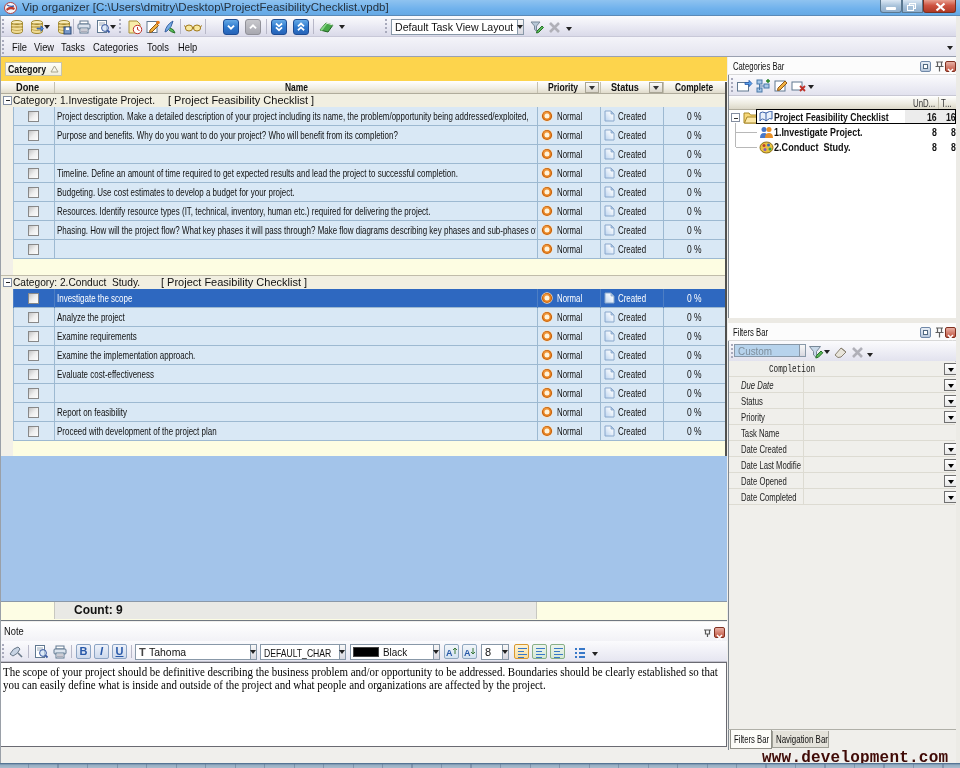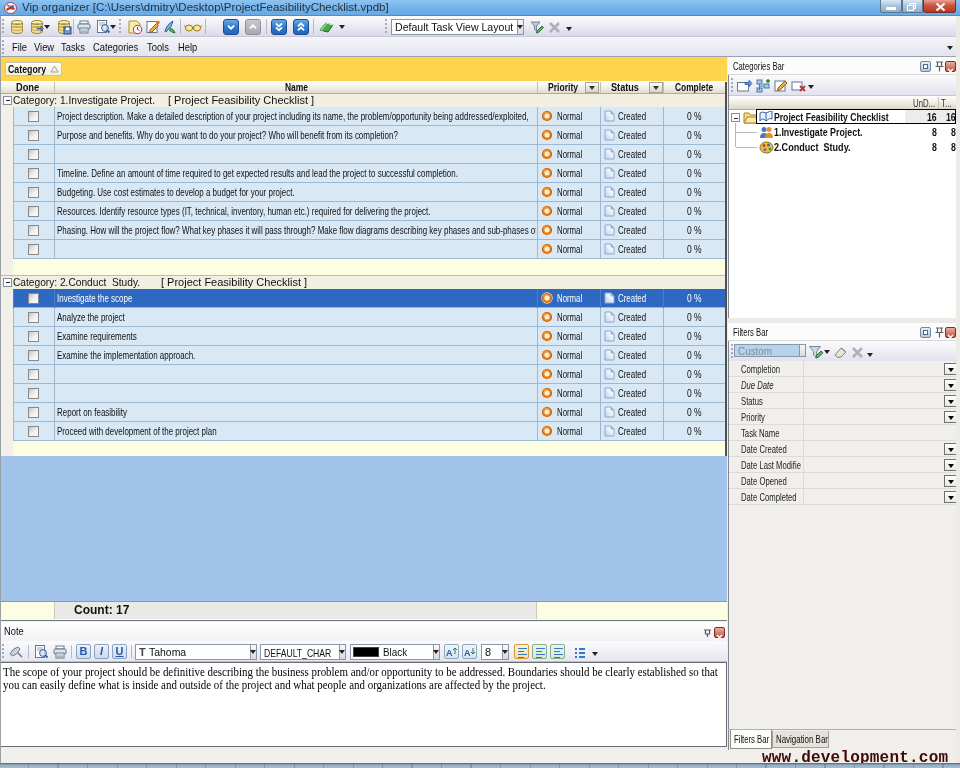--- a/index.html
+++ b/index.html
@@ -561,20 +561,23 @@
 <div class="abs tx" style="left:687px;top:349px;font-size:11px;color:#111;transform:scaleX(0.77);transform-origin:0 0;">0 %</div>
 <div class="abs" style="left:1px;top:365px;width:12px;height:19px;background:#f2f0e8;"></div>
 <div class="abs" style="left:13px;top:365px;width:714px;height:19px;background:#d9e8f5;border-bottom:1px solid #9db9d1;"></div>
 <div class="abs" style="left:13px;top:365px;width:1px;height:19px;background:#9db9d1;"></div>
 <div class="abs" style="left:54px;top:365px;width:1px;height:19px;background:#9db9d1;"></div>
 <div class="abs" style="left:537px;top:365px;width:1px;height:19px;background:#9db9d1;"></div>
 <div class="abs" style="left:600px;top:365px;width:1px;height:19px;background:#9db9d1;"></div>
 <div class="abs" style="left:663px;top:365px;width:1px;height:19px;background:#9db9d1;"></div>
 <div class="abs" style="left:726px;top:365px;width:1px;height:19px;background:#555;"></div>
 <div class="abs" style="left:28px;top:369px;width:11px;height:11px;background:linear-gradient(135deg,#c4c4c4,#eeeeee 50%,#fdfdfd);border:1px solid #888;"></div>
+<div class="abs" style="left:56px;top:365px;width:480px;height:19px;overflow:hidden;">
+      <div class="abs tx" style="left:1px;top:3px;font-size:11px;color:#111;transform:scaleX(0.725);transform-origin:0 0;">Evaluate cost-effectiveness</div>
+    </div>
 <svg class="abs" style="left:541px;top:368px;" width="12" height="12" viewBox="0 0 12 12">
       <circle cx="6" cy="6" r="5.7" fill="#fbe3c3"></circle>
       <circle cx="6" cy="6" r="5.1" fill="#c06010"></circle>
       <circle cx="6" cy="6" r="4.2" fill="#e8821f"></circle>
       <circle cx="5.4" cy="4.8" r="3" fill="#f09a40" fill-opacity="0.8"></circle>
       <circle cx="6" cy="6" r="2.5" fill="#fff3da"></circle>
     </svg>
 <div class="abs tx" style="left:557px;top:368px;font-size:11px;color:#111;transform:scaleX(0.71);transform-origin:0 0;">Normal</div>
 <svg class="abs" style="left:604px;top:368px;" width="11" height="12" viewBox="0 0 11 12">
       <defs>
@@ -685,21 +688,21 @@
     </svg>
 <div class="abs tx" style="left:618px;top:425px;font-size:11px;color:#111;transform:scaleX(0.72);transform-origin:0 0;">Created</div>
 <div class="abs tx" style="left:687px;top:425px;font-size:11px;color:#111;transform:scaleX(0.77);transform-origin:0 0;">0 %</div>
 <div class="abs" style="left:1px;top:441px;width:12px;height:15px;background:#f2f0e8;"></div>
 <div class="abs" style="left:13px;top:441px;width:713px;height:15px;background:#fdfde2;"></div>
 <div class="abs" style="left:726px;top:441px;width:1px;height:15px;background:#555;"></div>
 <div class="abs" style="left:724.5px;top:82px;width:2.5px;height:539px;background:#50504e;"></div>
 <div class="abs" style="left:1px;top:456px;width:726px;height:145px;background:#a3c4ea;"></div>
 <div class="abs" style="left:1px;top:601px;width:726px;height:20px;background:#fdfde4;border-top:1px solid #8a98a8;border-bottom:1px solid #707880;"></div>
 <div class="abs" style="left:54px;top:602px;width:483px;height:17px;background:#e9e9e5;border-left:1px solid #c8c8c0;border-right:1px solid #c8c8c0;"></div>
-<div class="abs tx" style="left:74px;top:603px;font-size:12px;color:#111;font-weight:bold;">Count: 17</div>
+<div class="abs tx" style="left:74px;top:603px;font-size:12px;color:#111;font-weight:bold;">Count: 9</div>
 <div class="abs" style="left:0px;top:622px;width:727px;height:19px;background:linear-gradient(#ffffff,#f2f2f6);"></div>
 <div class="abs tx" style="left:4px;top:625px;font-size:11px;color:#111;transform:scaleX(0.85);transform-origin:0 0;">Note</div>
 <svg class="abs" style="left:702px;top:627px;" width="11" height="11" viewBox="0 0 11 11">
       <path d="M2 3 h7 M3.5 3 v4 h4 v-4 M5.5 7 v3" stroke="#555" stroke-width="1.2" fill="none"></path>
     </svg>
 <div class="abs" style="left:714px;top:627px;width:11px;height:11px;background:linear-gradient(#e8b0a4,#c05440);border:1px solid #803020;border-radius:2px;"><svg width="9" height="9" viewBox="0 0 9 9">
         <path d="M2 2 L7 7 M7 2 L2 7" stroke="#fff" stroke-width="1.5"></path>
       </svg></div>
 <div class="abs" style="left:0px;top:641px;width:727px;height:21px;background:linear-gradient(#fbfbfd,#e6e6f1);border-bottom:1px solid #c0c0cc;"></div>
 <div class="abs" style="left:2px;top:644px;width:2px;height:14px;background:repeating-linear-gradient(#a8aabc 0 2px,transparent 2px 4px);"></div>
@@ -894,21 +897,21 @@
 <svg class="abs" style="left:833px;top:345px;" width="15" height="14" viewBox="0 0 15 14">
       <path d="M2 10 L8 3 L13 7 L8 12 L5 12.5 Z" fill="#e8e4da" stroke="#888070"></path>
       <path d="M8 3 L13 7" stroke="#888070"></path>
     </svg>
 <svg class="abs" style="left:851px;top:346px;" width="13" height="13" viewBox="0 0 13 13">
       <path d="M2 2 L11 11 M11 2 L2 11" stroke="#b0b0b8" stroke-width="2.6"></path>
     </svg>
 <div class="abs" style="left:867px;top:353px;width:0;height:0;border:3px solid transparent;border-top:4px solid #222;"></div>
 <div class="abs" style="left:729px;top:361px;width:226px;height:16px;background:#f0efeb;border-bottom:1px solid #dddbd2;"></div>
 <div class="abs" style="left:803px;top:361px;width:1px;height:16px;background:#dddbd2;"></div>
-<div class="abs" style="left:740px;top:363px;width:63px;height:13px;overflow:hidden;">
+<div class="abs" style="left:768px;top:363px;width:63px;height:13px;overflow:hidden;font-family:Liberation Mono, monospace;">
       <div class="abs tx" style="left:1px;top:0px;font-size:11px;color:#222;transform:scaleX(0.7);transform-origin:0 0;">Completion</div>
     </div>
 <div class="abs" style="left:944px;top:363px;width:13px;height:12px;background:linear-gradient(#ffffff,#e8e8e8);border:1px solid #707070;">
       <div class="abs" style="left:2.5px;top:3.5px;width:0;height:0;border:3px solid transparent;border-top:4px solid #000;"></div>
     </div>
 <div class="abs" style="left:729px;top:377px;width:226px;height:16px;background:#f0efeb;border-bottom:1px solid #dddbd2;"></div>
 <div class="abs" style="left:803px;top:377px;width:1px;height:16px;background:#dddbd2;"></div>
 <div class="abs" style="left:740px;top:379px;width:63px;height:13px;overflow:hidden;font-style:italic;">
       <div class="abs tx" style="left:1px;top:0px;font-size:11px;color:#222;transform:scaleX(0.7);transform-origin:0 0;">Due Date</div>
     </div>

